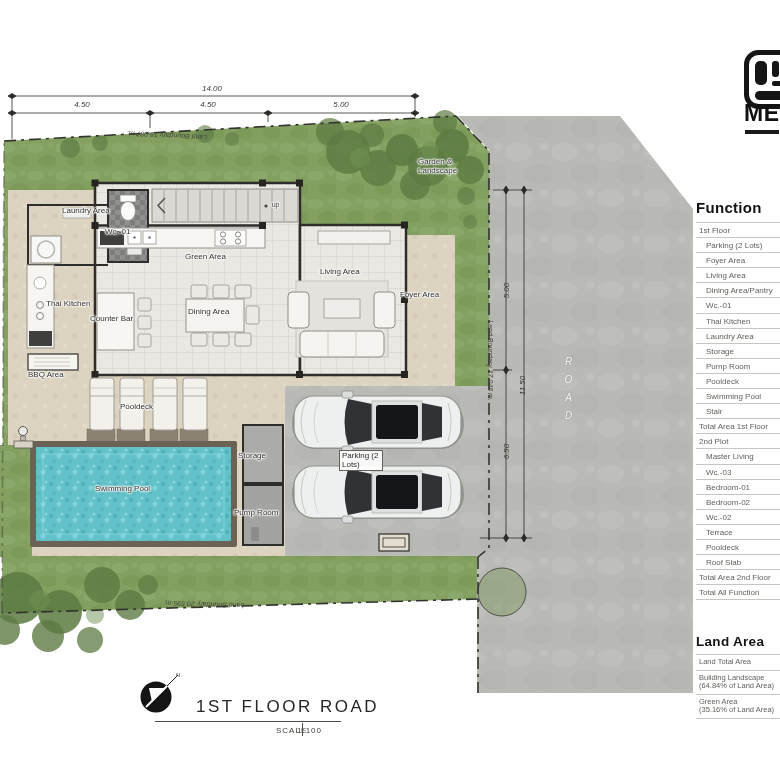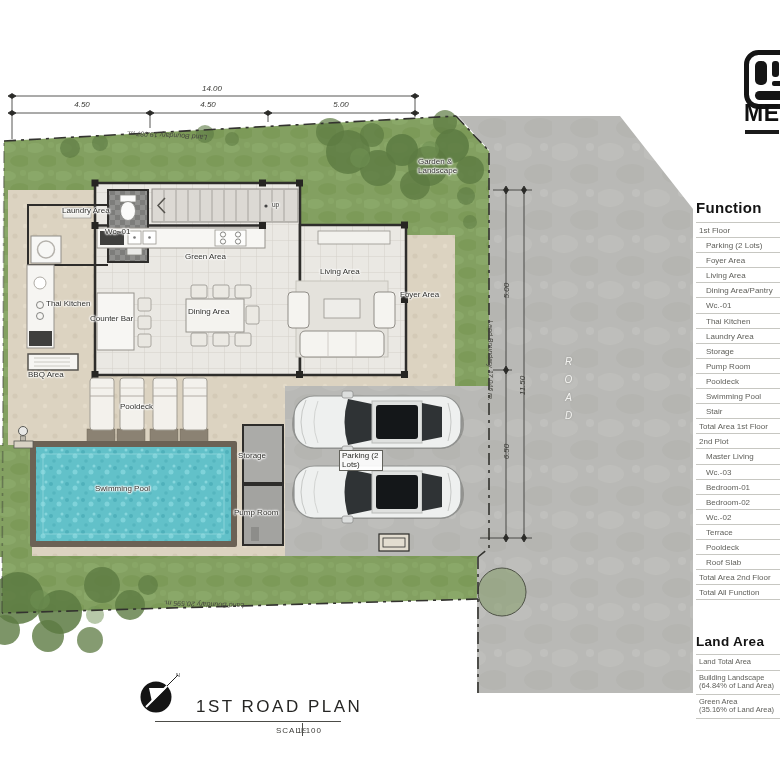--- a/index.html
+++ b/index.html
@@ -405,18 +405,18 @@
   <rect x="2.5" y="2.5" width="66" height="54" rx="12" fill="none" stroke="#151515" stroke-width="5"></rect>
   <rect x="11" y="11" width="12" height="24" rx="5" fill="#151515"></rect>
   <rect x="28" y="11" width="7" height="16" rx="3" fill="#151515"></rect>
   <rect x="38" y="11" width="7" height="16" rx="3" fill="#151515"></rect>
   <rect x="28" y="31" width="17" height="5" rx="2" fill="#151515"></rect>
   <rect x="11" y="41" width="34" height="9" rx="4.5" fill="#151515"></rect>
 </svg>
 <div class="logo-me">ME</div>
 <div class="logo-strip"></div>
 
-<div class="tb-title">1ST ROAD PLAN</div>
+<div class="tb-title">1ST FLOOR ROAD</div>
 <div class="tb-line"></div>
 <div class="tb-scale" style="left:276px">SCALE</div>
 <div class="tb-div"></div>
 <div class="tb-scale" style="left:297px">1:100</div>
 <div class="north-n">N</div>
 
 </body></html>

